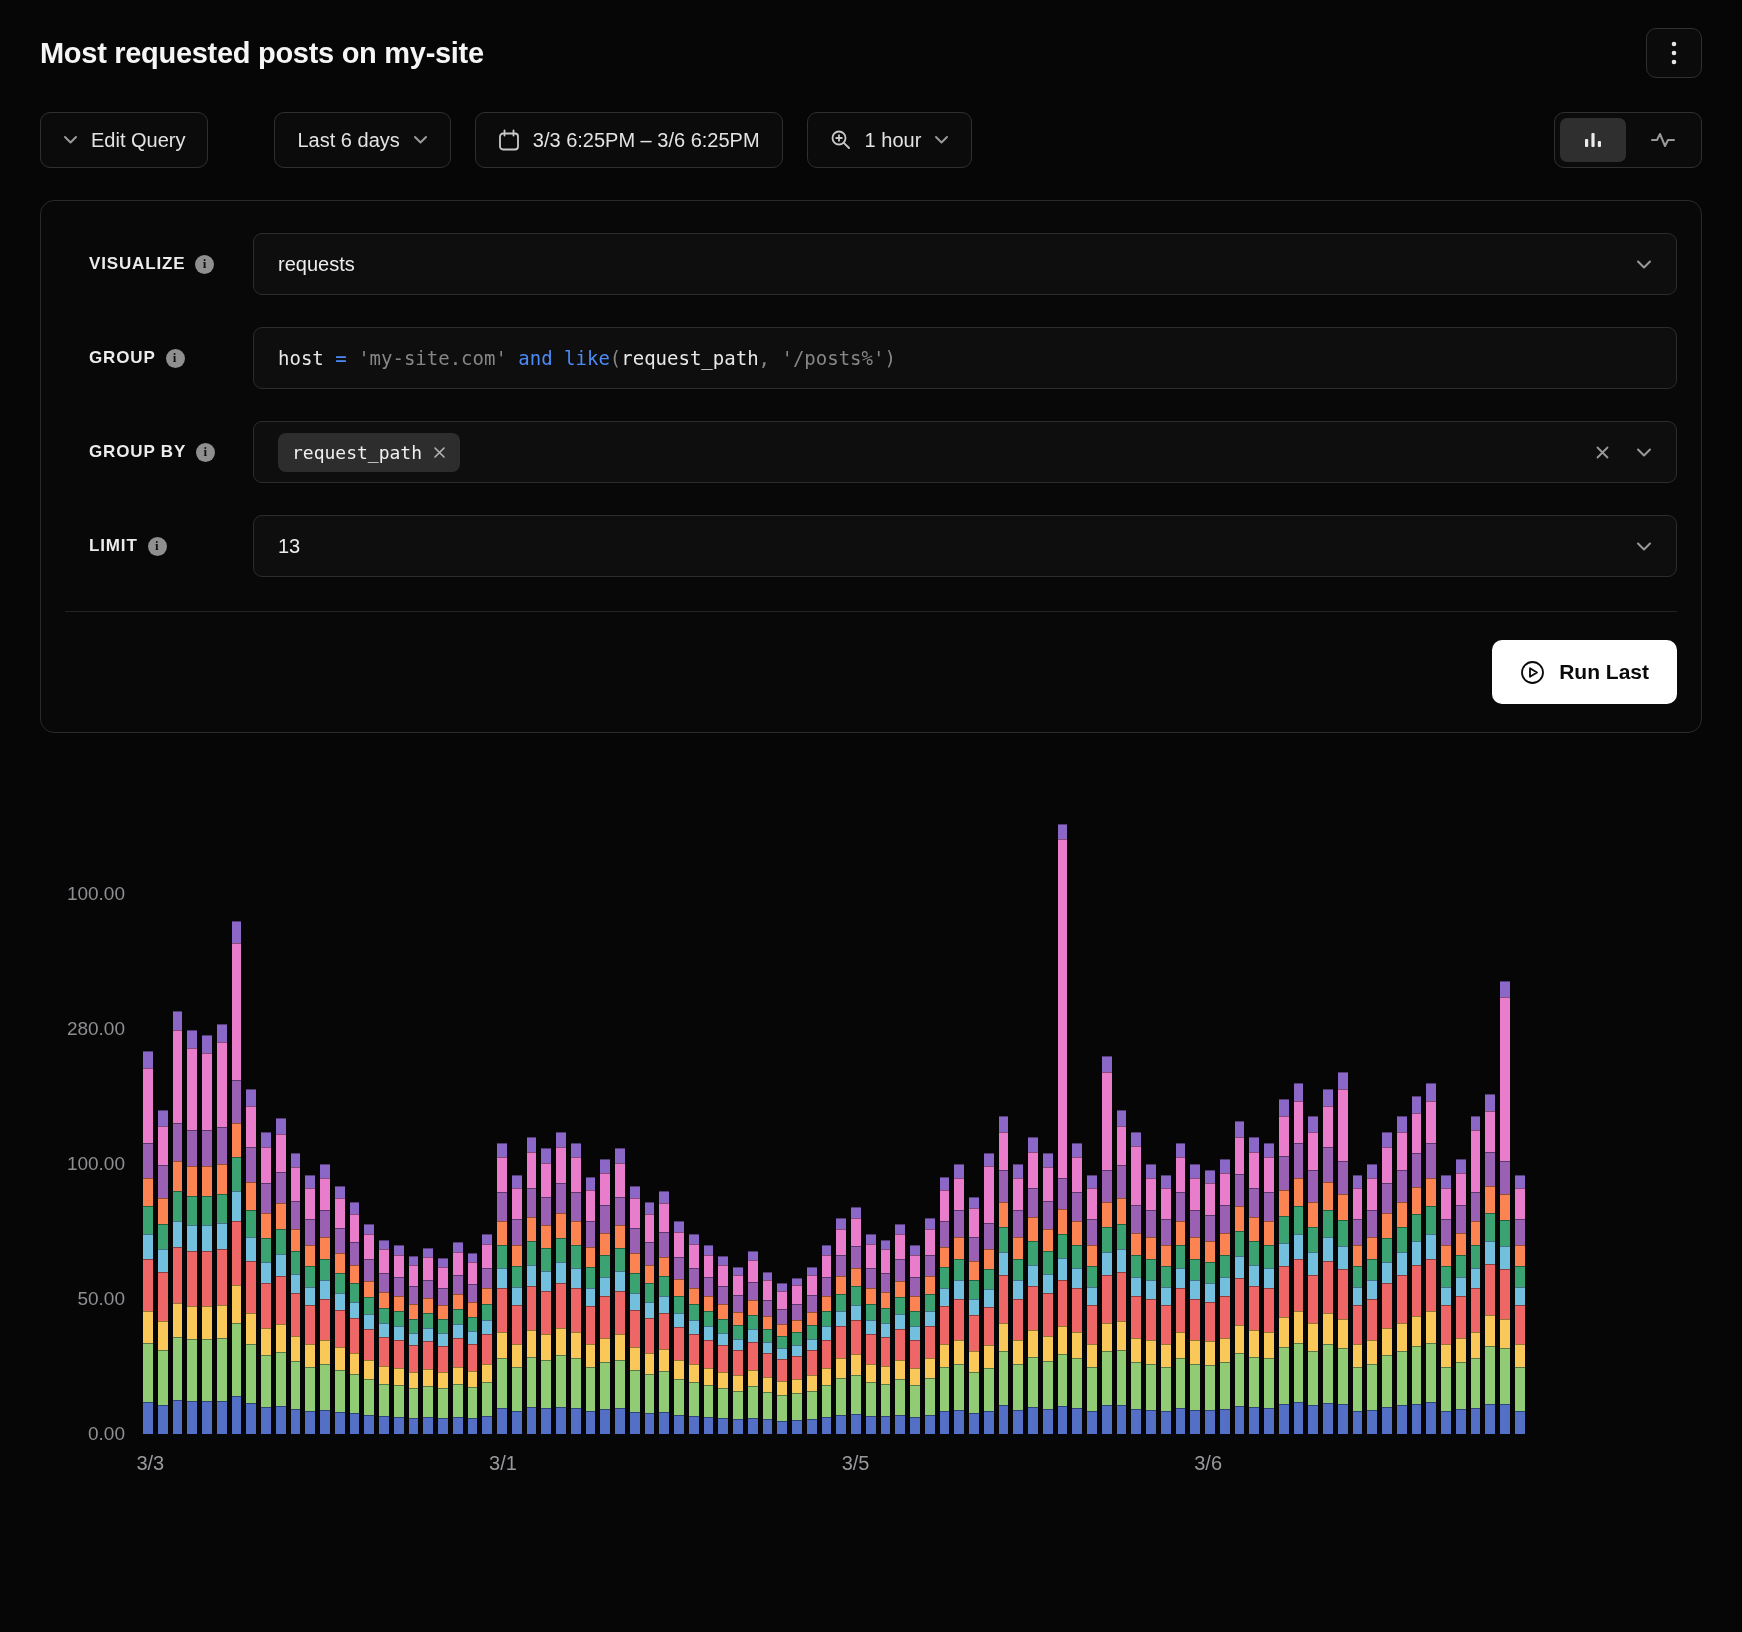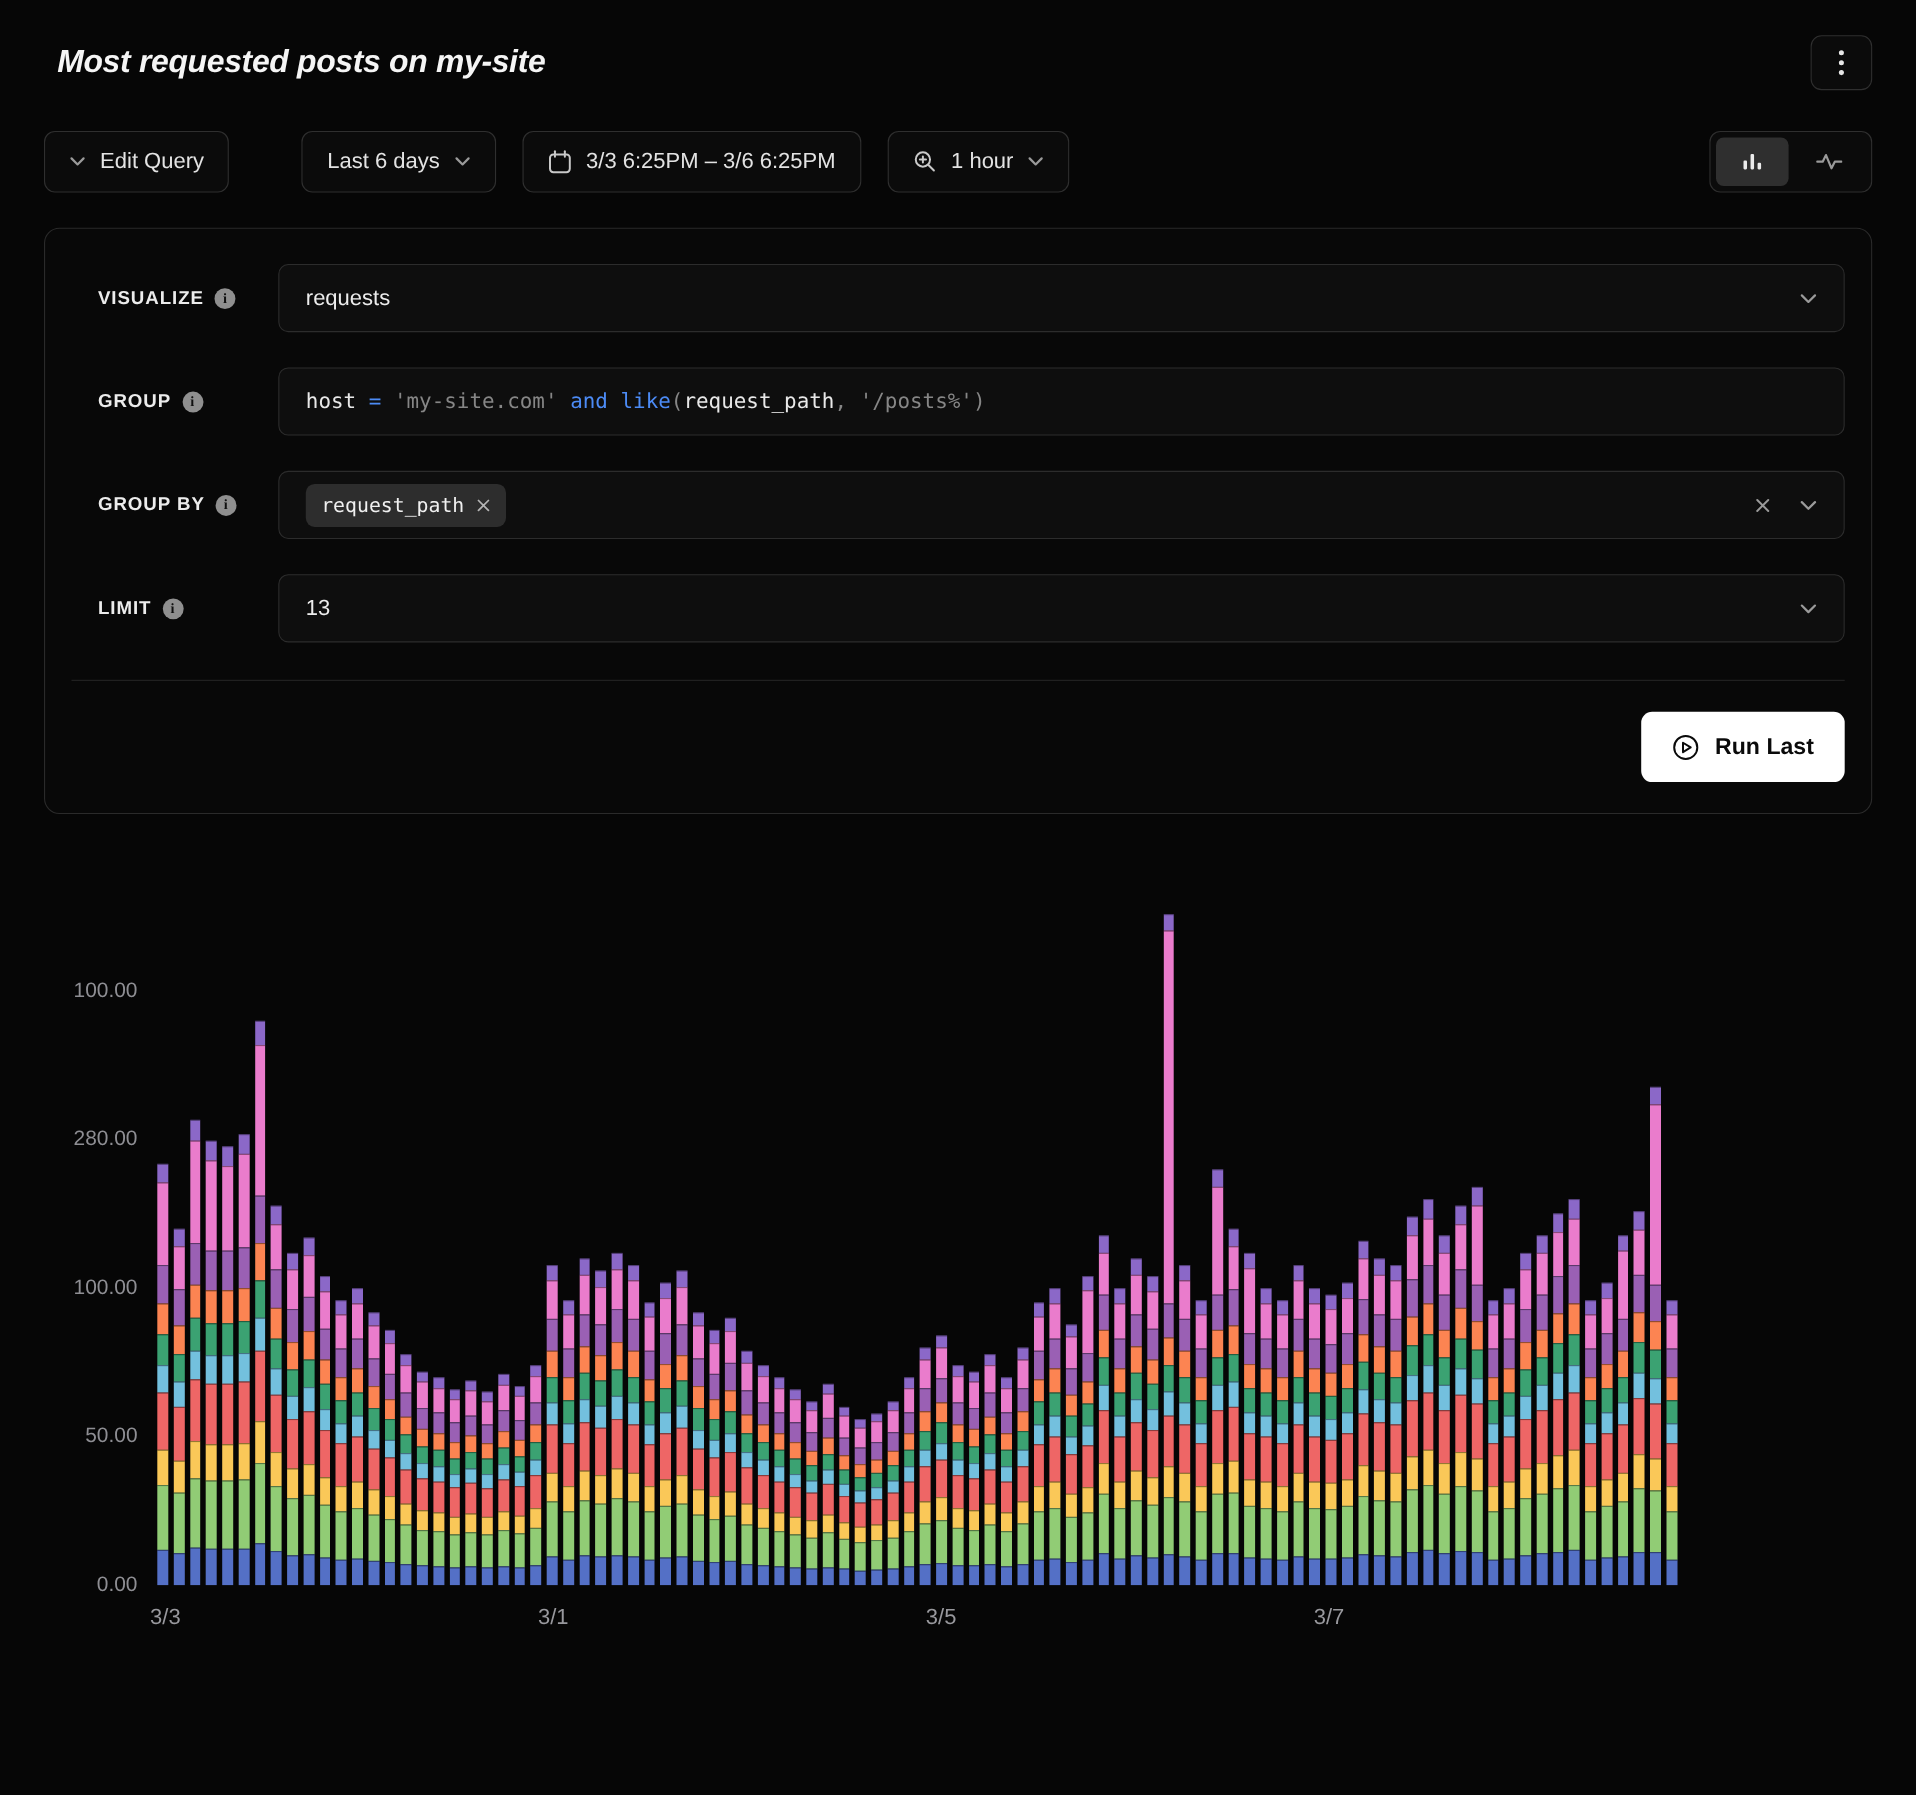--- a/index.html
+++ b/index.html
@@ -8,21 +8,21 @@
     width:1742px; height:1632px;
     background:#060606;
     color:#fff;
     font-family:"Liberation Sans", sans-serif;
     overflow:hidden;
   }
   .page { padding: 24px 40px 0 40px; }
 
   
   .header-row { display:flex; align-items:center; justify-content:space-between; margin-top:4px; }
-  .title { font-size:29px; font-weight:700; letter-spacing:-0.01em; color:#f5f5f5; margin:12px;font-style:italic; }
+  .title { font-size:29px; font-weight:700; letter-spacing:-0.01em; color:#f5f5f5; margin:0; }
   .icon-btn {
     width:56px; height:50px; border:1px solid #2f2f2f; border-radius:10px;
     background:#0b0b0b; display:flex; align-items:center; justify-content:center; cursor:pointer;
   }
 
   
   .toolbar { display:flex; align-items:center; margin-top:34px; gap:24px; }
   .btn {
     height:56px; display:inline-flex; align-items:center; gap:13px;
     padding:0 22px; border:1px solid #2f2f2f; border-radius:10px;
@@ -1368,18 +1368,18 @@
               <div class="seg-piece" style="height: 25.9079px; background: rgb(154, 96, 180);"></div>
               <div class="seg-piece" style="height: 31.0356px; background: rgb(234, 124, 204);"></div>
               <div class="seg-piece" style="height: 12.954px; background: rgb(139, 104, 200);"></div>
             </div>
           </div>
       </div>
       <div class="x-axis">
           <div class="x-tick" style="left: 0.531915%;">3/3</div>
           <div class="x-tick" style="left: 26.0638%;">3/1</div>
           <div class="x-tick" style="left: 51.5957%;">3/5</div>
-          <div class="x-tick" style="left: 77.1277%;">3/7</div>
+          <div class="x-tick" style="left: 77.1277%;">3/6</div>
         </div>
     </div>
   </div>
 
 </div>
 
 </body></html>

